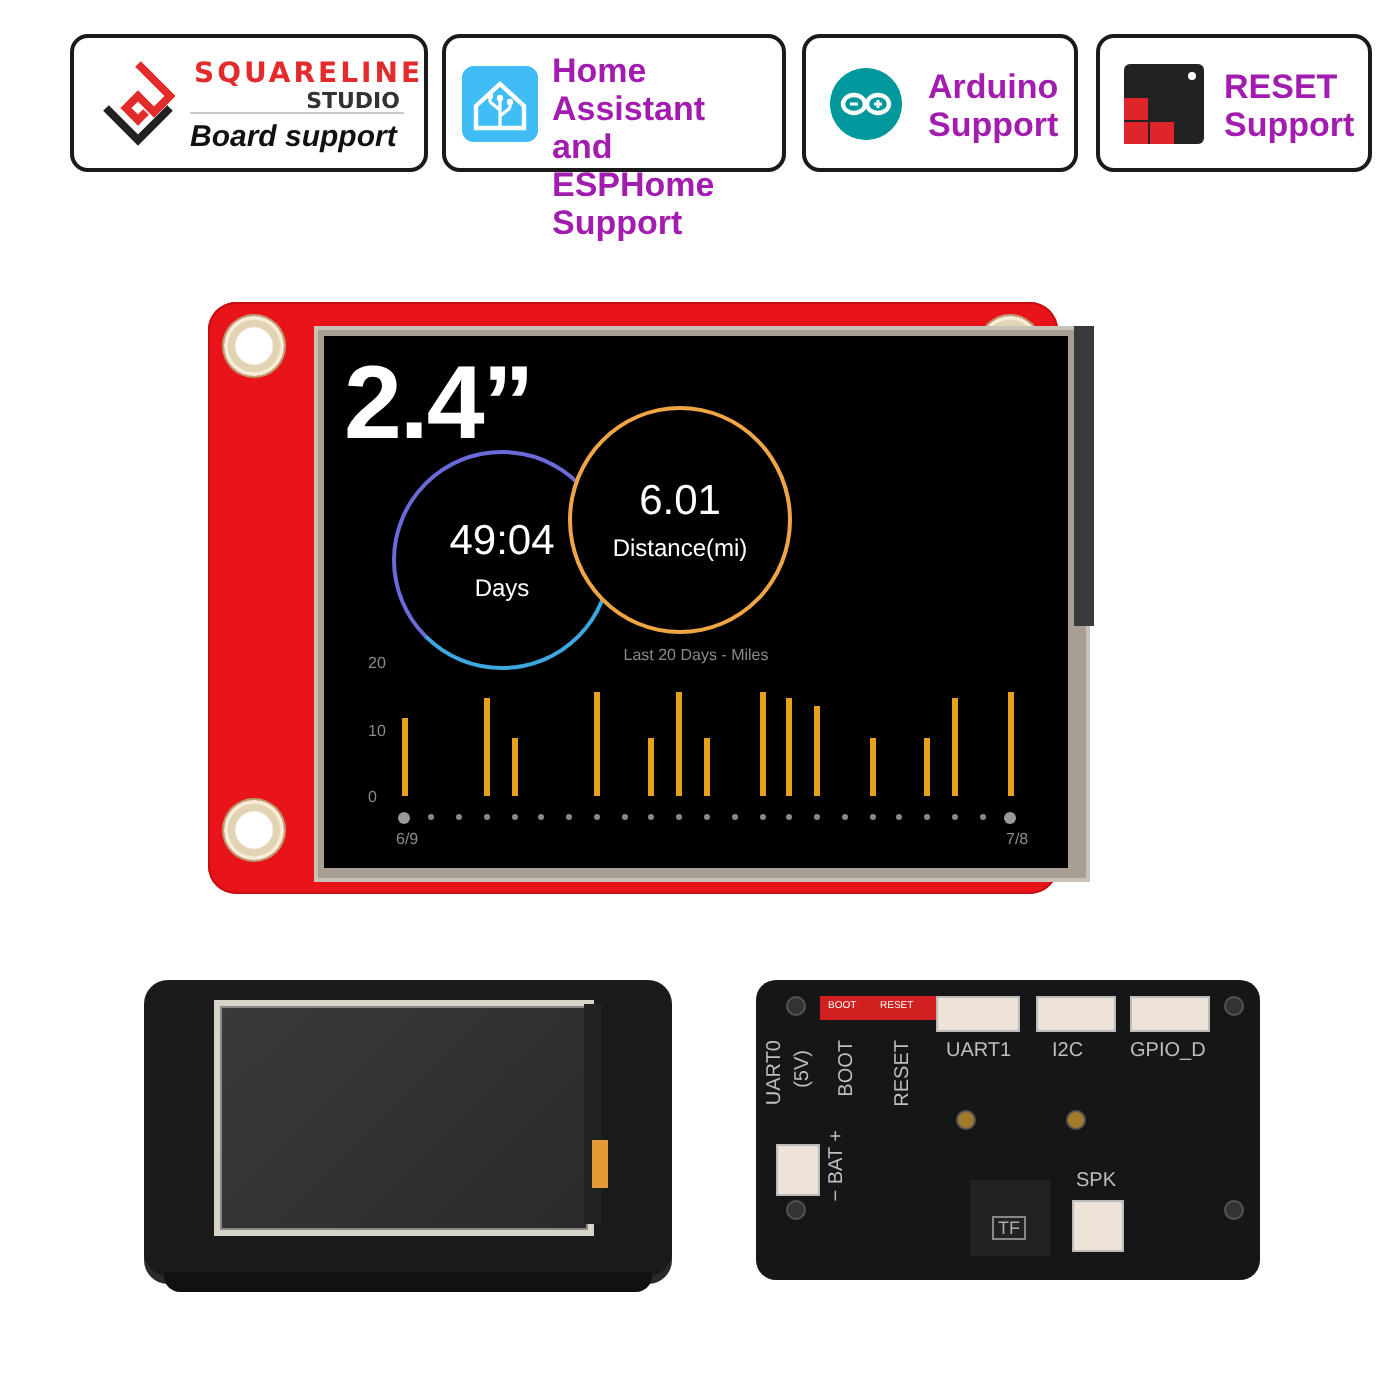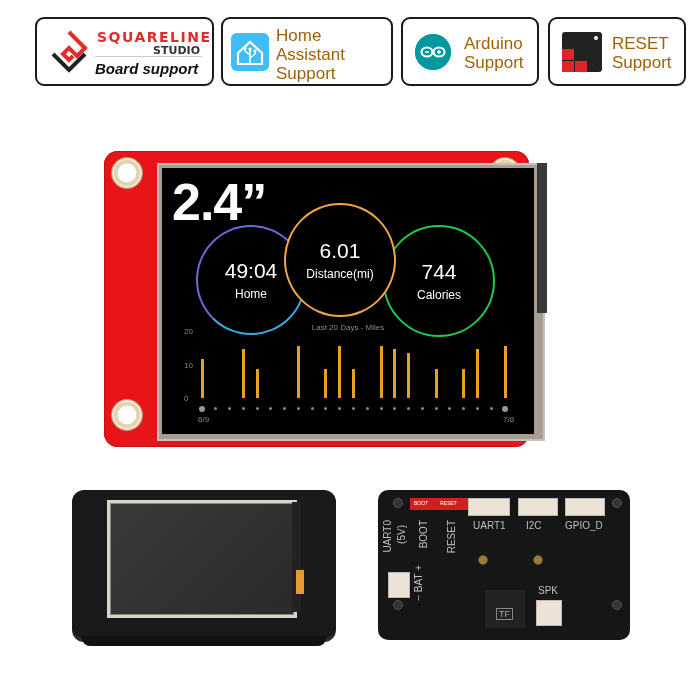--- a/index.html
+++ b/index.html
@@ -5,21 +5,21 @@
   * { box-sizing: border-box; margin: 0; padding: 0; }
   html, body { width: 700px; height: 700px; background: #ffffff; overflow: hidden; }
   body { position: relative; font-family: "Liberation Sans", sans-serif; }
 
   
   .badge { position: absolute; top: 17px; height: 69px; border: 2px solid #1a1a1a; border-radius: 9px; background: #fff; display: flex; align-items: center; }
   .badge-sq { left: 35px; width: 179px; }
   .badge-ha { left: 221px; width: 172px; }
   .badge-ar { left: 401px; width: 138px; }
   .badge-lv { left: 548px; width: 138px; }
-  .badge-text { font-size: 17px; line-height: 19px; color: #a16207; }
+  .badge-text { font-size: 17px; line-height: 19px; color: #a21caf; font-weight: bold; }
 
   .sq-logo { position: absolute; left: 12px; top: 11px; width: 40px; height: 44px; }
   .sq-name { position: absolute; left: 60px; top: 10px; font-size: 14px; letter-spacing: 1.5px; color: #e32b2b; font-family: "DejaVu Sans", sans-serif; font-weight: bold; }
   .sq-studio { position: absolute; right: 12px; top: 25px; font-size: 11px; color: #333; font-weight: bold; font-family: "DejaVu Sans", sans-serif; }
   .sq-line { position: absolute; left: 58px; right: 10px; top: 37px; border-top: 1px solid #ccc; }
   .sq-board { position: absolute; left: 58px; top: 41px; font-size: 15px; font-style: italic; font-weight: bold; color: #111; }
 
   .ha-icon { position: absolute; left: 8px; top: 14px; width: 38px; height: 38px; background: #41bdf5; border-radius: 6px; }
   .ha-text { position: absolute; left: 53px; top: 7px; }
 
@@ -90,20 +90,21 @@
   <svg class="ha-icon" viewBox="0 0 38 38">
     <rect width="38" height="38" rx="6" fill="#41bdf5"></rect>
     <path d="M7 20 L19 9 L31 20 L31 31 L7 31 Z" fill="none" stroke="#fff" stroke-width="2.2"></path>
     <path d="M19 31 L19 17 M19 22 L14 18 M19 25 L24 21 M14 18 L14 15 M24 21 L24 18" stroke="#fff" stroke-width="1.6" fill="none"></path>
     <circle cx="14" cy="15" r="1.6" fill="#fff"></circle>
       <circle cx="24" cy="18" r="1.6" fill="#fff"></circle>
       <circle cx="19" cy="16" r="1.6" fill="#fff"></circle>
   </svg>
   <div class="ha-text badge-text">
     <div>Home Assistant</div>
+    <div>and ESPHome</div>
     <div>Support</div>
   </div>
 </div>
 
 <div class="badge badge-ar">
   <svg class="ar-icon" viewBox="0 0 36 36">
     <circle cx="18" cy="18" r="18" fill="#00979d"></circle>
     <ellipse cx="12" cy="18" rx="5.5" ry="4.5" fill="none" stroke="#fff" stroke-width="2.2"></ellipse>
     <ellipse cx="24" cy="18" rx="5.5" ry="4.5" fill="none" stroke="#fff" stroke-width="2.2"></ellipse>
     <path d="M10 18 H14 M22 18 H26 M24 16 V20" stroke="#fff" stroke-width="1.5"></path>
@@ -135,25 +136,21 @@
   <div class="hole h3"></div>
   <div class="hole h4"></div>
   <div class="lcd-frame"></div>
   <div class="lcd-flex"></div>
 
   <div class="screen">
     <div class="size-label">2.4”</div>
 
     <div class="ring ring-time">
       <div class="ring-val">49:04</div>
-      <div class="ring-lbl">Home</div>
-    </div>
-    <div class="ring ring-cal">
-      <div class="ring-val">744</div>
-      <div class="ring-lbl">Calories</div>
+      <div class="ring-lbl">Days</div>
     </div>
     <div class="ring ring-dist">
       <div class="ring-val">6.01</div>
       <div class="ring-lbl">Distance(mi)</div>
     </div>
 
     <div class="chart-title">Last 20 Days - Miles</div>
     <div class="ytick" style="top:159px">20</div>
     <div class="ytick" style="top:193px">10</div>
     <div class="ytick" style="top:226px">0</div>

